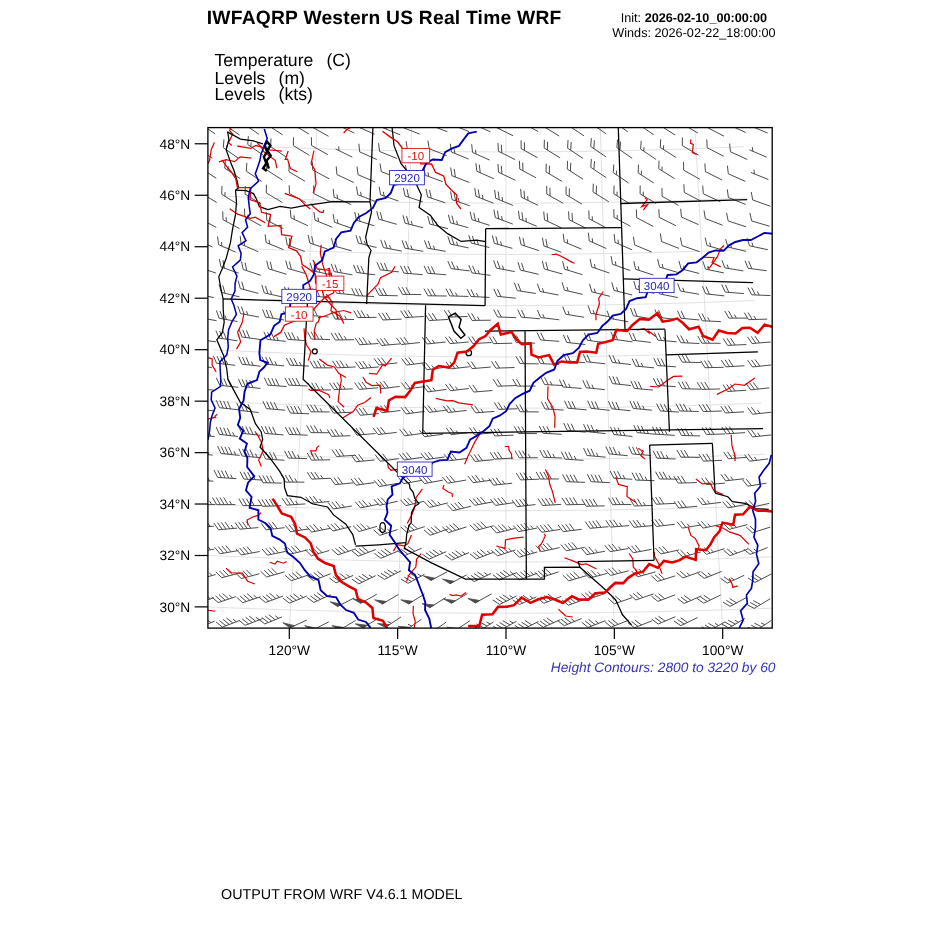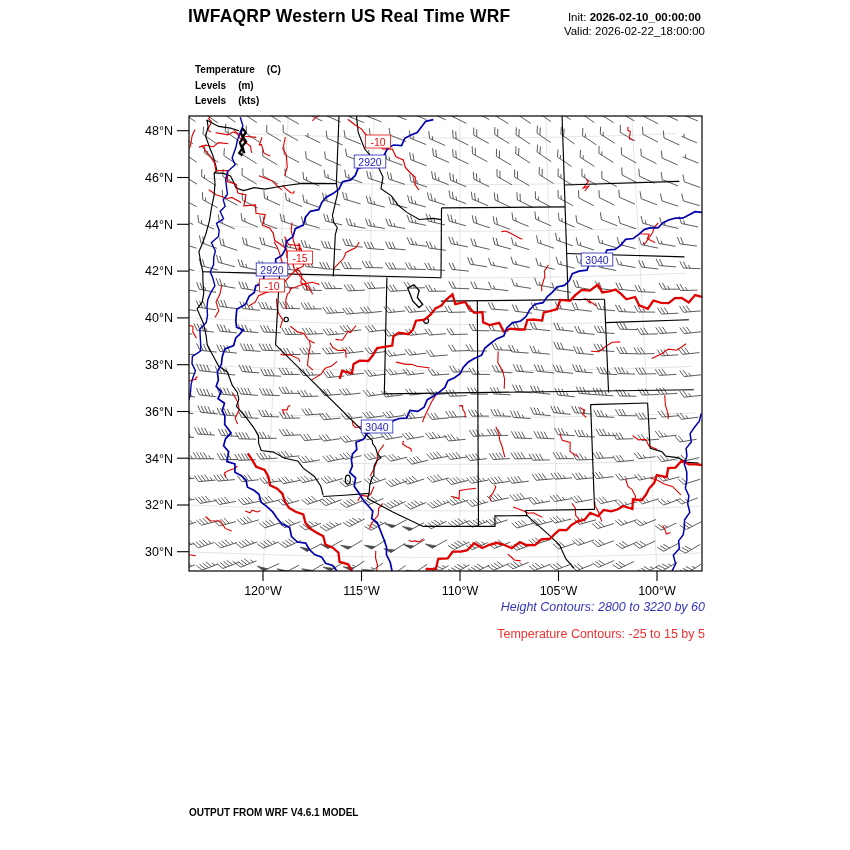--- a/index.html
+++ b/index.html
@@ -1,38 +1,38 @@
 <!DOCTYPE html>
 <html><head>
 <meta charset="utf-8">
 <style>
   html,body{margin:0;padding:0;background:#ffffff;}
   .page{position:relative;width:850px;height:850px;background:#ffffff;overflow:hidden;
         font-family:"Liberation Sans",sans-serif;color:#000;}
   .title{position:absolute;left:188px;top:6px;font-size:17.5px;font-weight:bold;letter-spacing:0.2px;}
   .timestamps{position:absolute;right:145px;top:10px;text-align:center;font-size:11.5px;line-height:14px;}
   .ts-value-bold{font-weight:bold;}
-  .legend{position:absolute;left:195px;top:62px;font-size:10px;line-height:15.5px;font-weight:bold;}
+  .legend{position:absolute;left:195px;top:48px;font-size:16px;line-height:15.5px;}
   .legend-row span.unit{margin-left:12px;}
   .annotations{position:absolute;right:145px;top:600px;text-align:right;font-size:12.5px;}
   .annot-line{margin-bottom:13px;}
-  .footer{position:absolute;left:189px;top:806px;font-size:10px;line-height:14.5px;font-weight:bold;}
+  .footer{position:absolute;left:201px;top:806px;font-size:13px;line-height:14.5px;}
   svg{position:absolute;left:0;top:0;}
   svg text{font-family:"Liberation Sans",sans-serif;}
 </style>
 </head>
 <body>
 
 <div class="page">
 
   <div class="title">IWFAQRP Western US Real Time WRF</div>
 
   <div class="timestamps">
     <div><span>Init:</span> <span class="ts-value-bold">2026-02-10_00:00:00</span></div>
-    <div><span>Valid:</span> <span>2026-02-22_18:00:00</span></div>
+    <div><span>Winds:</span> <span>2026-02-22_18:00:00</span></div>
   </div>
 
   <div class="legend">
     <div class="legend-row"><span>Temperature</span><span class="unit">(C)</span></div>
     <div class="legend-row"><span>Levels</span><span class="unit">(m)</span></div>
     <div class="legend-row"><span>Levels</span><span class="unit">(kts)</span></div>
   </div>
 
   <svg id="wx-svg" width="850" height="850">
       <defs>
@@ -232,20 +232,19 @@
           <line x1="558.5" y1="571" x2="558.5" y2="581" stroke="#000" stroke-width="1.1"></line>
           <text x="558.5" y="595" text-anchor="middle" font-size="12.5px" fill="#000">105°W</text>
           <line x1="657.0" y1="571" x2="657.0" y2="581" stroke="#000" stroke-width="1.1"></line>
           <text x="657.0" y="595" text-anchor="middle" font-size="12.5px" fill="#000">100°W</text>
         </g>
       </g>
     </svg>
 
   <div class="annotations">
     <div class="annot-line" style="color: rgb(52, 52, 187); font-style: italic;">Height Contours: 2800 to 3220 by 60</div>
-    <div class="annot-line" style="color: rgb(240, 48, 48);">Temperature Contours: -25 to 15 by 5</div>
   </div>
 
   <div class="footer">
     <div>OUTPUT FROM WRF V4.6.1 MODEL</div>
   </div>
 
 </div>
 
 </body></html>

